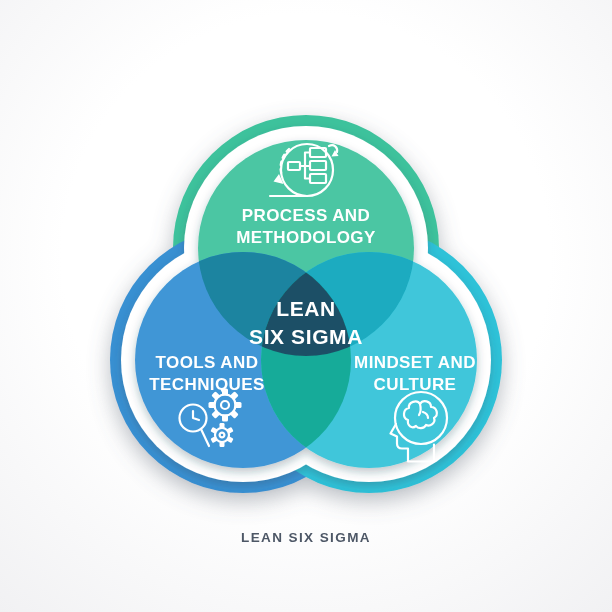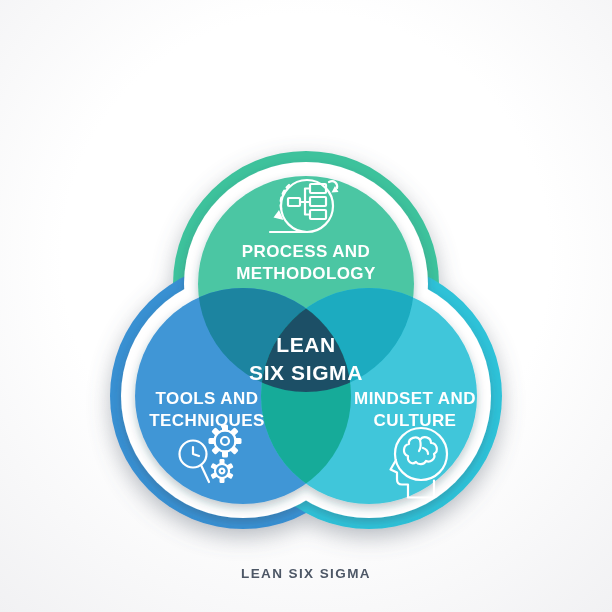--- a/index.html
+++ b/index.html
@@ -2,21 +2,21 @@
 <html><head>
 <meta charset="utf-8">
 <style>
   html, body { margin: 0; padding: 0; }
   body {
     width: 612px; height: 612px;
     background: radial-gradient(circle at 50% 42%, #ffffff 52%, #f1f1f3 100%);
     font-family: "Liberation Sans", sans-serif;
     overflow: hidden;
   }
-  .stage { position: relative; width: 612px; height: 544px; margin-top: 36px; }
+  .stage { position: relative; width: 612px; height: 544px; }
   svg { display: block; }
   text { font-family: "Liberation Sans", sans-serif; }
   .circle-label { font-weight: bold; font-size: 17px; letter-spacing: 0.4px; }
   .center-label { font-weight: bold; font-size: 21px; letter-spacing: 0.6px; }
   .caption-label { font-weight: bold; font-size: 13.5px; letter-spacing: 1.4px; }
   .icon-stroke { fill: none; stroke: #ffffff; stroke-width: 2.2; stroke-linecap: round; stroke-linejoin: round; }
 </style>
 </head>
 <body>
 

